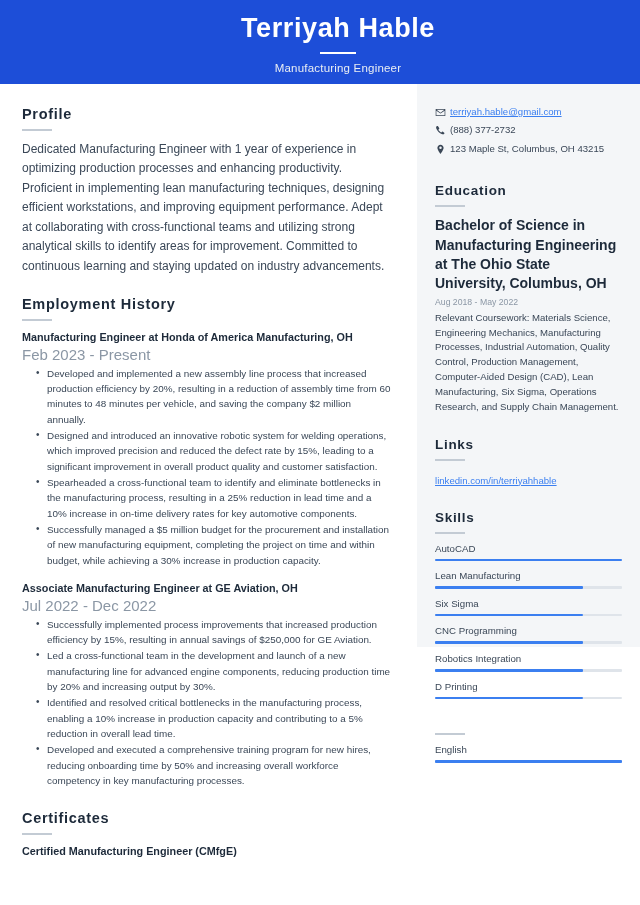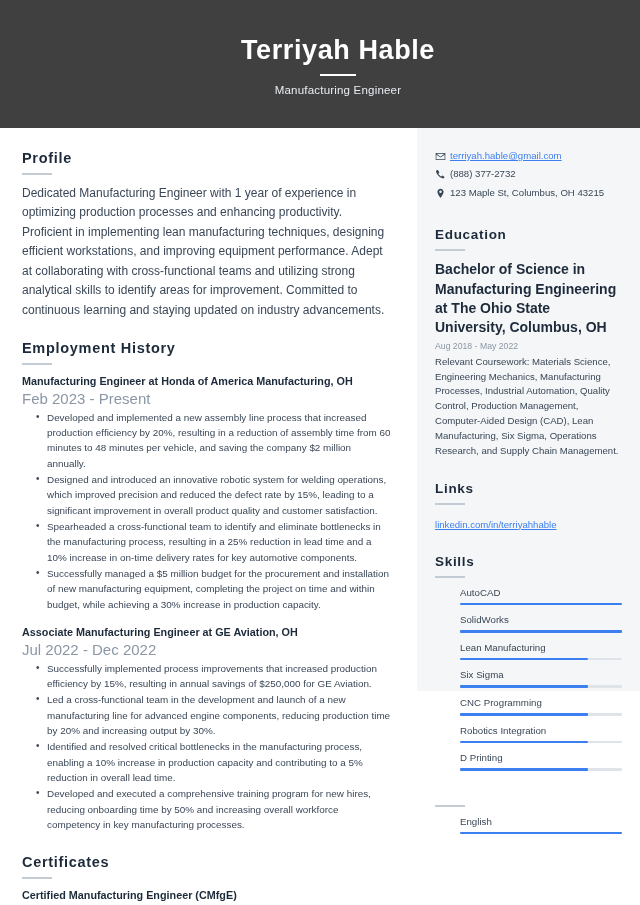--- a/index.html
+++ b/index.html
@@ -10,22 +10,22 @@
     overflow: hidden;
     background: #ffffff;
     font-family: "Liberation Sans", sans-serif;
     color: #2d3b4e;
   }
 
   .page { width: 640px; height: 905px; position: relative; overflow: hidden; }
 
   
   .header {
-    background: #404040;
-    height: 128px;
+    background: #1d4ed8;
+    height: 84px;
     width: 100%;
     display: flex;
     flex-direction: column;
     align-items: center;
     justify-content: center;
     padding-top: 4px;
     padding-left: 36px;
   }
   .header-name {
     color: #ffffff;
@@ -156,21 +156,21 @@
     color: #8b97a5;
     margin: 3px 0 4px 0;
   }
   .edu-desc {
     font-size: 9.6px;
     line-height: 1.55;
     color: #3a4757;
   }
 
   
-  .bar-item { margin-bottom: 9px; margin-left: 25px; }
+  .bar-item { margin-bottom: 9px; }
   .bar-label {
     font-size: 9.7px;
     color: #3a4757;
     margin-bottom: 5px;
   }
   .bar-track {
     width: 100%;
     height: 2.6px;
     background: #dfe4ea;
     position: relative;
@@ -304,26 +304,20 @@
         <div class="sec-title small">Skills</div>
         <div class="sec-rule"></div>
 
         <div class="bar-item">
           <div class="bar-label">AutoCAD</div>
           <div class="bar-track">
             <div class="bar-fill" style="width: 100%;"></div>
           </div>
         </div>
 
-        <div class="bar-item">
-          <div class="bar-label">SolidWorks</div>
-          <div class="bar-track">
-            <div class="bar-fill" style="width: 100%;"></div>
-          </div>
-        </div>
 
         <div class="bar-item">
           <div class="bar-label">Lean Manufacturing</div>
           <div class="bar-track">
             <div class="bar-fill" style="width: 79%;"></div>
           </div>
         </div>
 
         <div class="bar-item">
           <div class="bar-label">Six Sigma</div>

